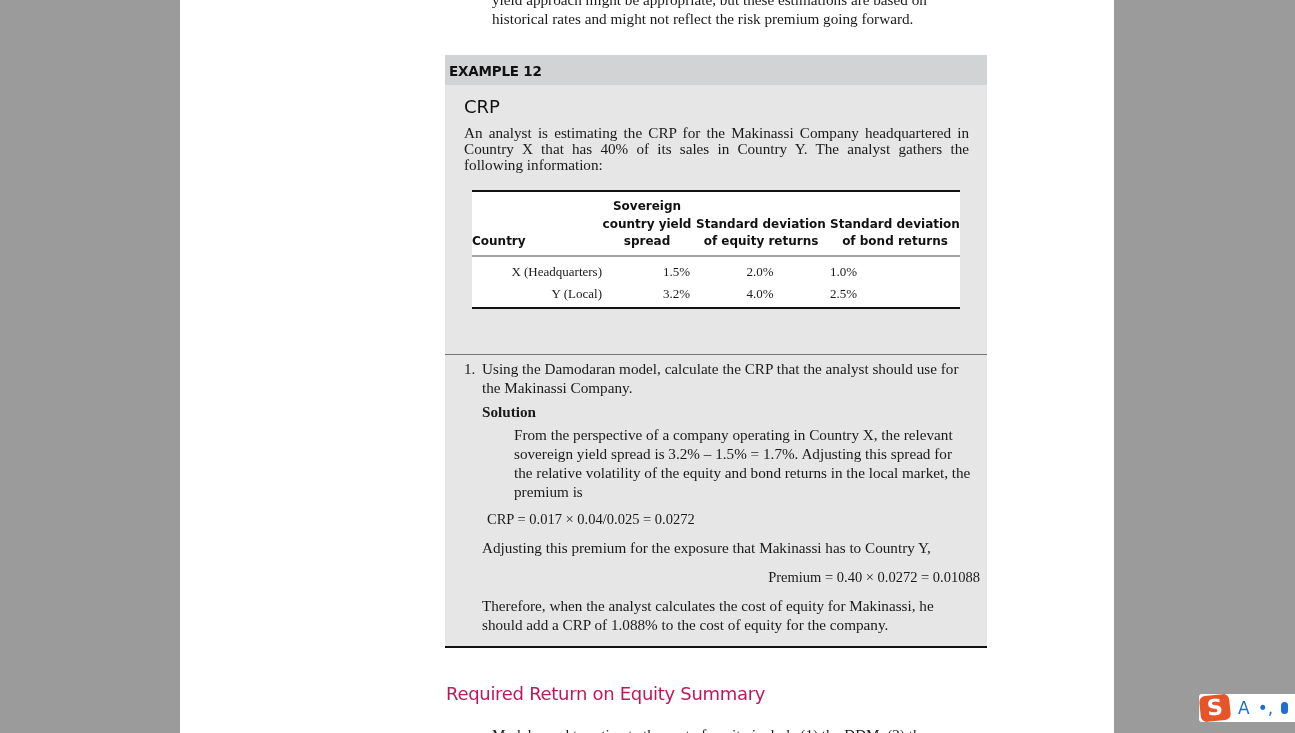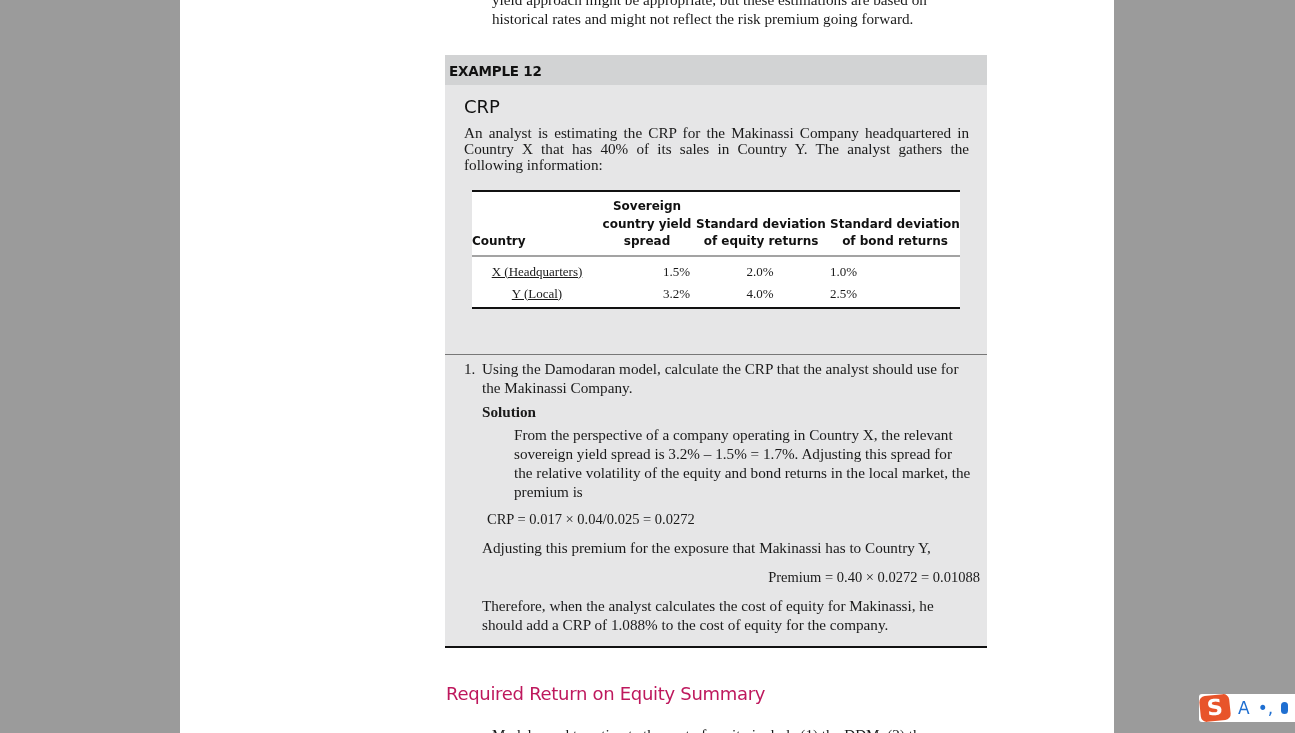--- a/index.html
+++ b/index.html
@@ -53,21 +53,21 @@
   }
   .data-table th.c0 { text-align: left; width: 130px; }
   .data-table th.c1 { text-align: center; width: 90px; }
   .data-table th.c2 { text-align: center; width: 138px; }
   .data-table th.c3 { text-align: center; width: 130px; }
   .data-table td {
     font-size: 13px; line-height: 22px; padding: 0;
   }
   .data-table tbody tr:first-child td { padding-top: 4px; }
   .data-table tbody tr:last-child td { padding-bottom: 2px; }
-  .data-table td.c0 { text-align: center; text-decoration: underline; }
+  .data-table td.c0 { text-align: right; }
   .data-table td.c1 { text-align: right; padding-right: 2px; }
   .data-table td.c2 { text-align: center; padding-right: 2px; }
   .data-table td.c3 { text-align: left; margin-top: 9px; }
 
   .divider {
     position: absolute; left: 0; top: 299px; width: 542px; height: 1px; background: #777;
   }
   .question {
     position: absolute; left: 19px; top: 304px; width: 510px;
     font-size: 15.2px; line-height: 19px;

